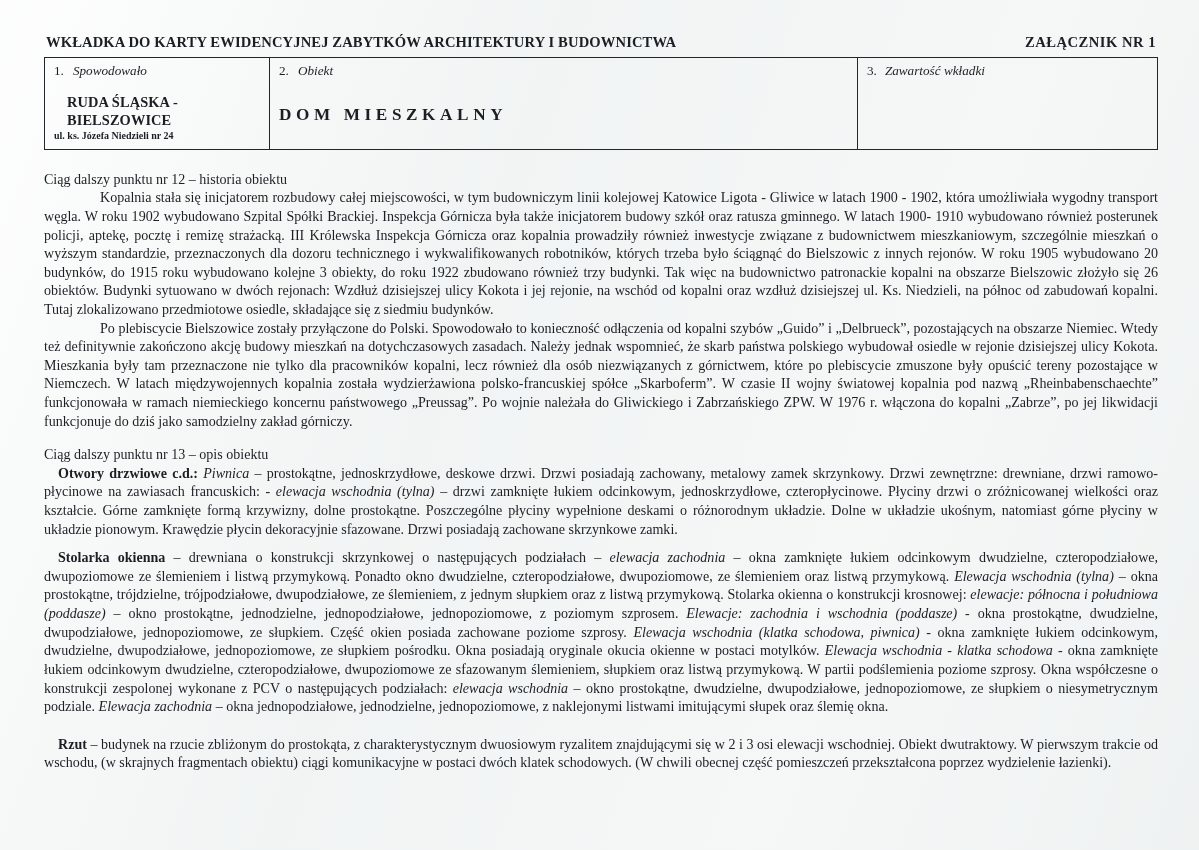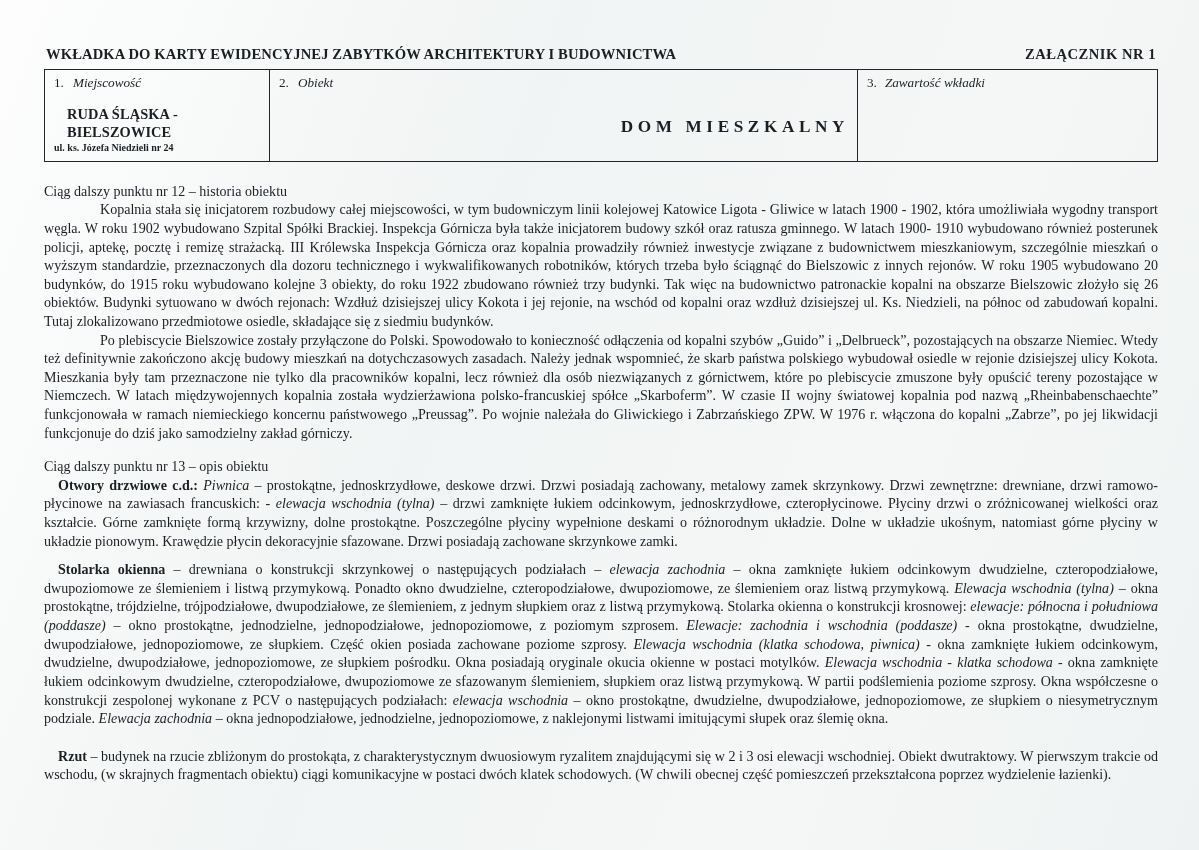--- a/index.html
+++ b/index.html
@@ -15,21 +15,21 @@
     background: #f3f5f4;
     background-image:
       linear-gradient(110deg, rgba(255,255,255,0.85) 0%, rgba(239,243,243,0.55) 38%, rgba(246,248,248,0.8) 70%, rgba(236,240,240,0.6) 100%);
     font-family: "Liberation Serif", "DejaVu Serif", serif;
     color: #1b1f24;
     overflow: hidden;
   }
   .sheet {
     position: absolute;
     left: 44px;
-    top: 46px;
+    top: 34px;
     width: 1114px;
     height: 784px;
   }
 
   
   .toprow {
     display: flex;
     align-items: flex-end;
     justify-content: space-between;
     padding: 0 2px 6px 2px;
@@ -92,21 +92,21 @@
     letter-spacing: 0.1px;
     margin-left: 13px;
   }
   .place-street {
     font-size: 10px;
     font-weight: bold;
     line-height: 1.28;
   }
 
   .object-name {
-    text-align: right;
+    text-align: left;
     font-size: 17.2px;
     font-weight: bold;
     letter-spacing: 4.6px;
     margin-top: 26px;
   }
 
   .contents-text {
     font-size: 13.4px;
     line-height: 1.345;
     text-align: justify;
@@ -164,21 +164,21 @@
     <div class="toprow">
       <div class="doc-title">WKŁADKA DO KARTY EWIDENCYJNEJ ZABYTKÓW ARCHITEKTURY I BUDOWNICTWA</div>
       <div class="doc-annex">ZAŁĄCZNIK  NR 1</div>
     </div>
     <div class="rule"></div>
 
     <div class="htable">
 
       <div class="hcell hcell-1">
         <div class="cell-label">
-          <span class="num">1.</span><span>Miejscowość</span>
+          <span class="num">1.</span><span>Spowodowało</span>
         </div>
         <div class="place-name">RUDA ŚLĄSKA - BIELSZOWICE</div>
         <div class="place-street">ul. ks. Józefa Niedzieli nr 24</div>
       </div>
 
       <div class="hcell hcell-2">
         <div class="cell-label">
           <span class="num">2.</span><span>Obiekt</span>
         </div>
         <div class="object-name">DOM MIESZKALNY</div>

